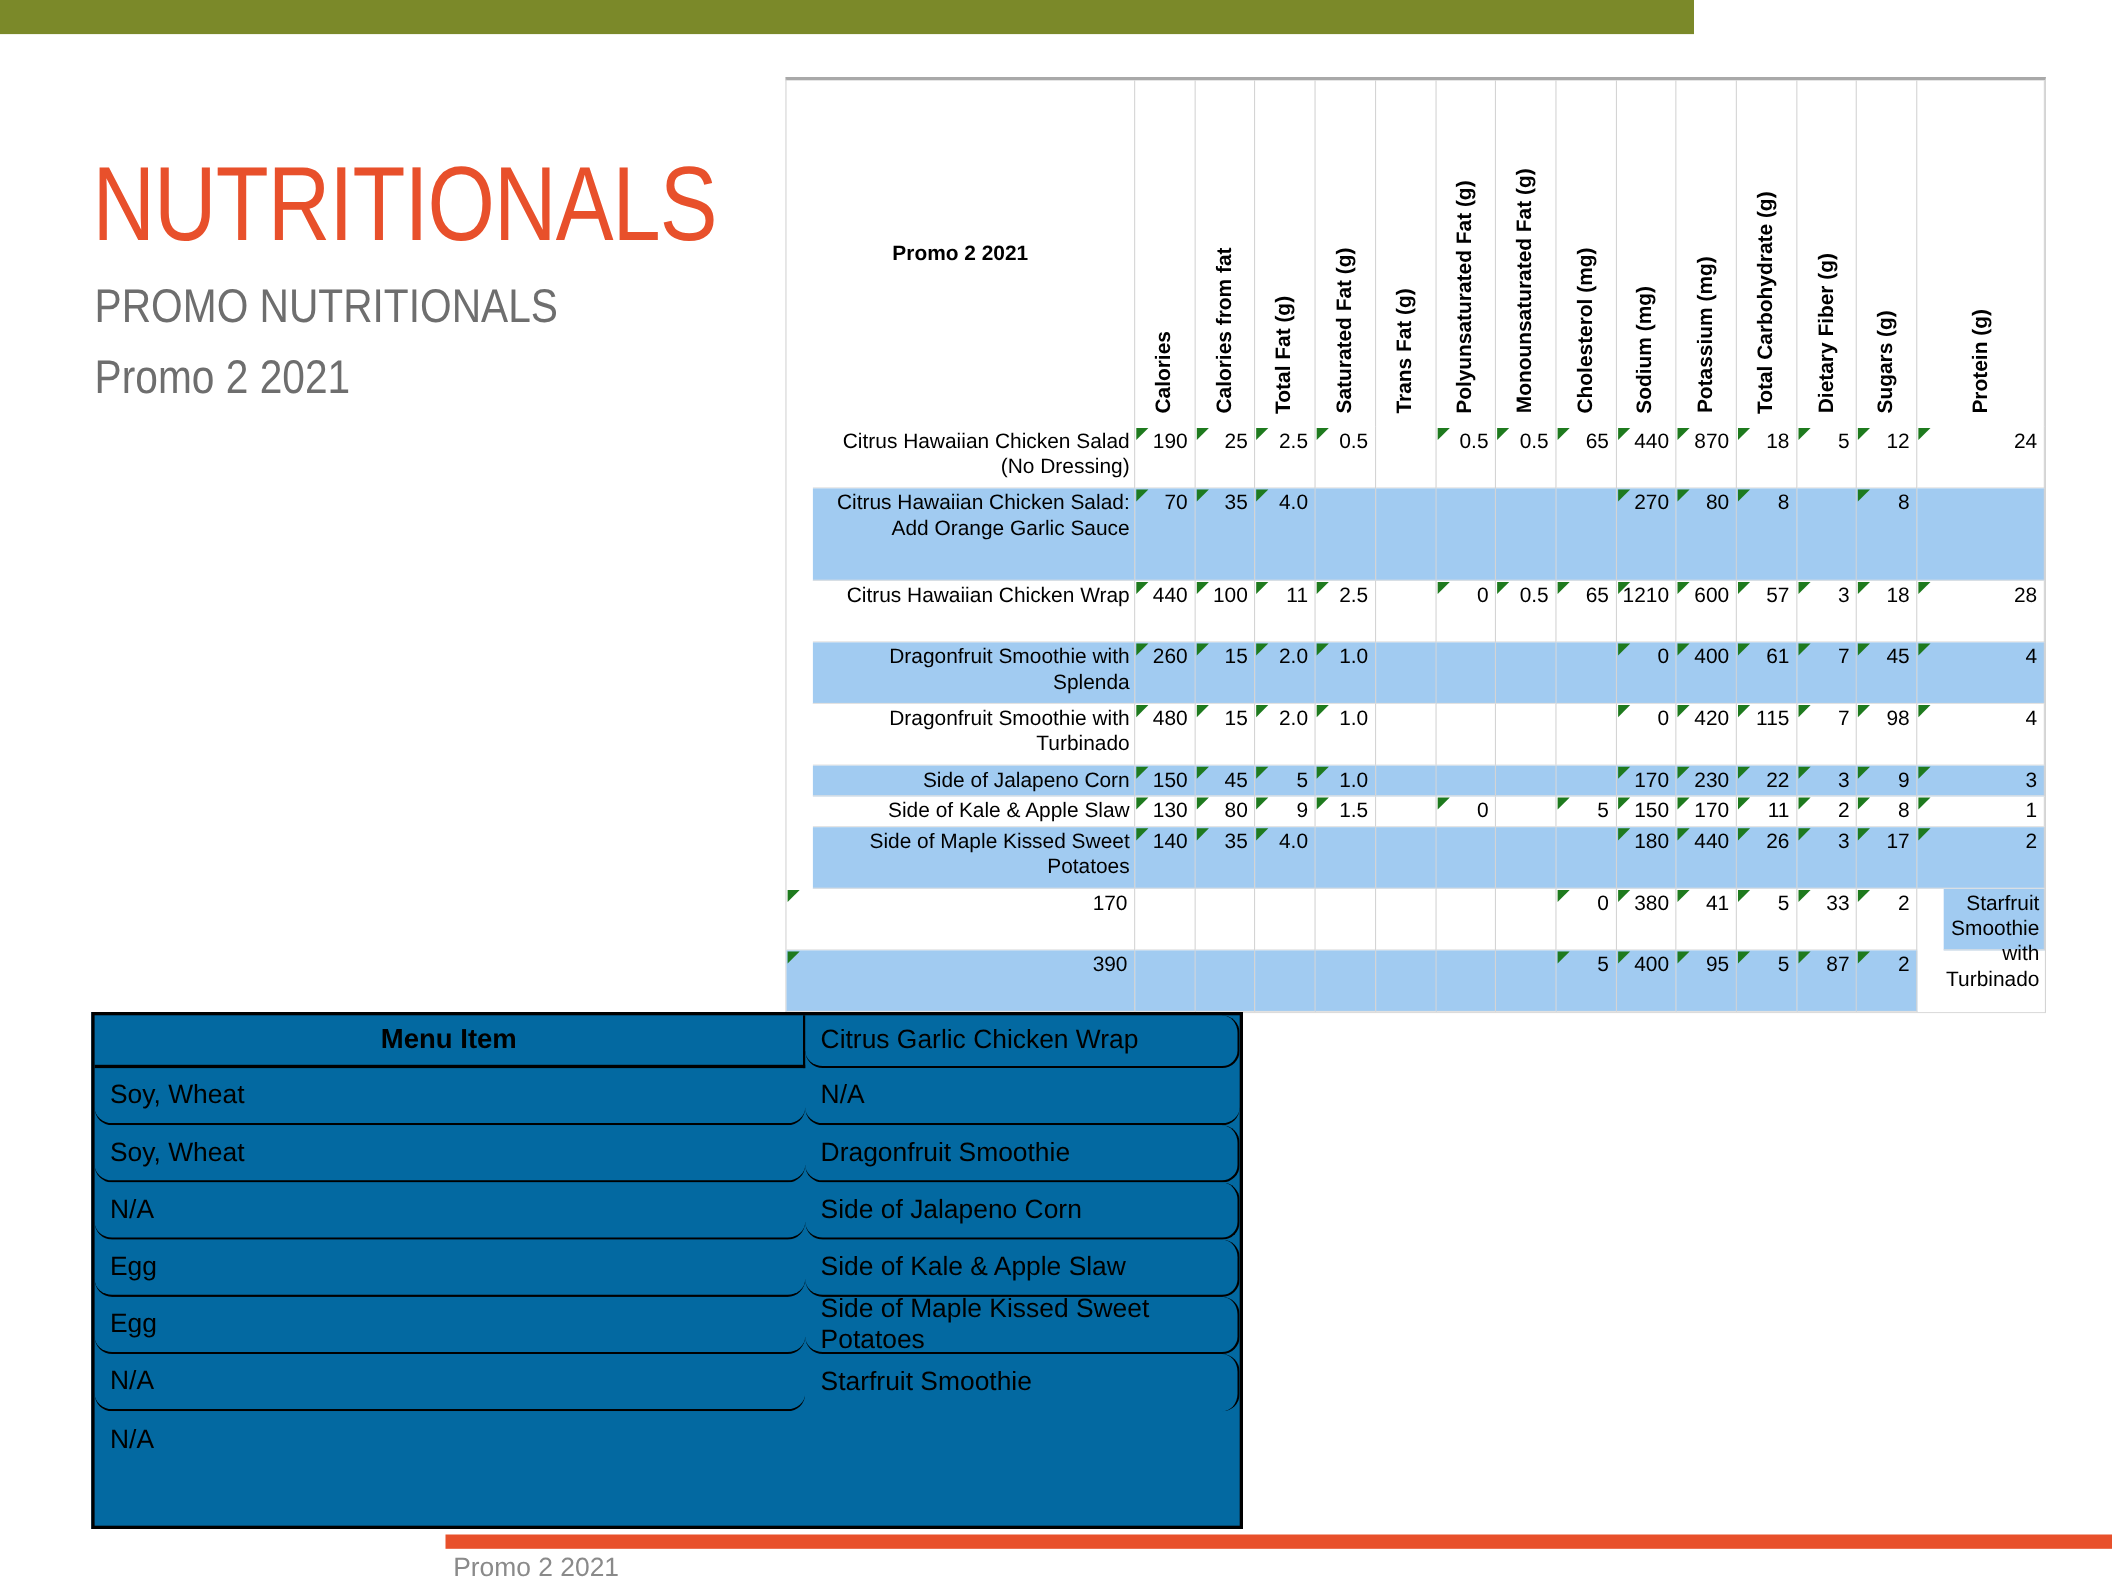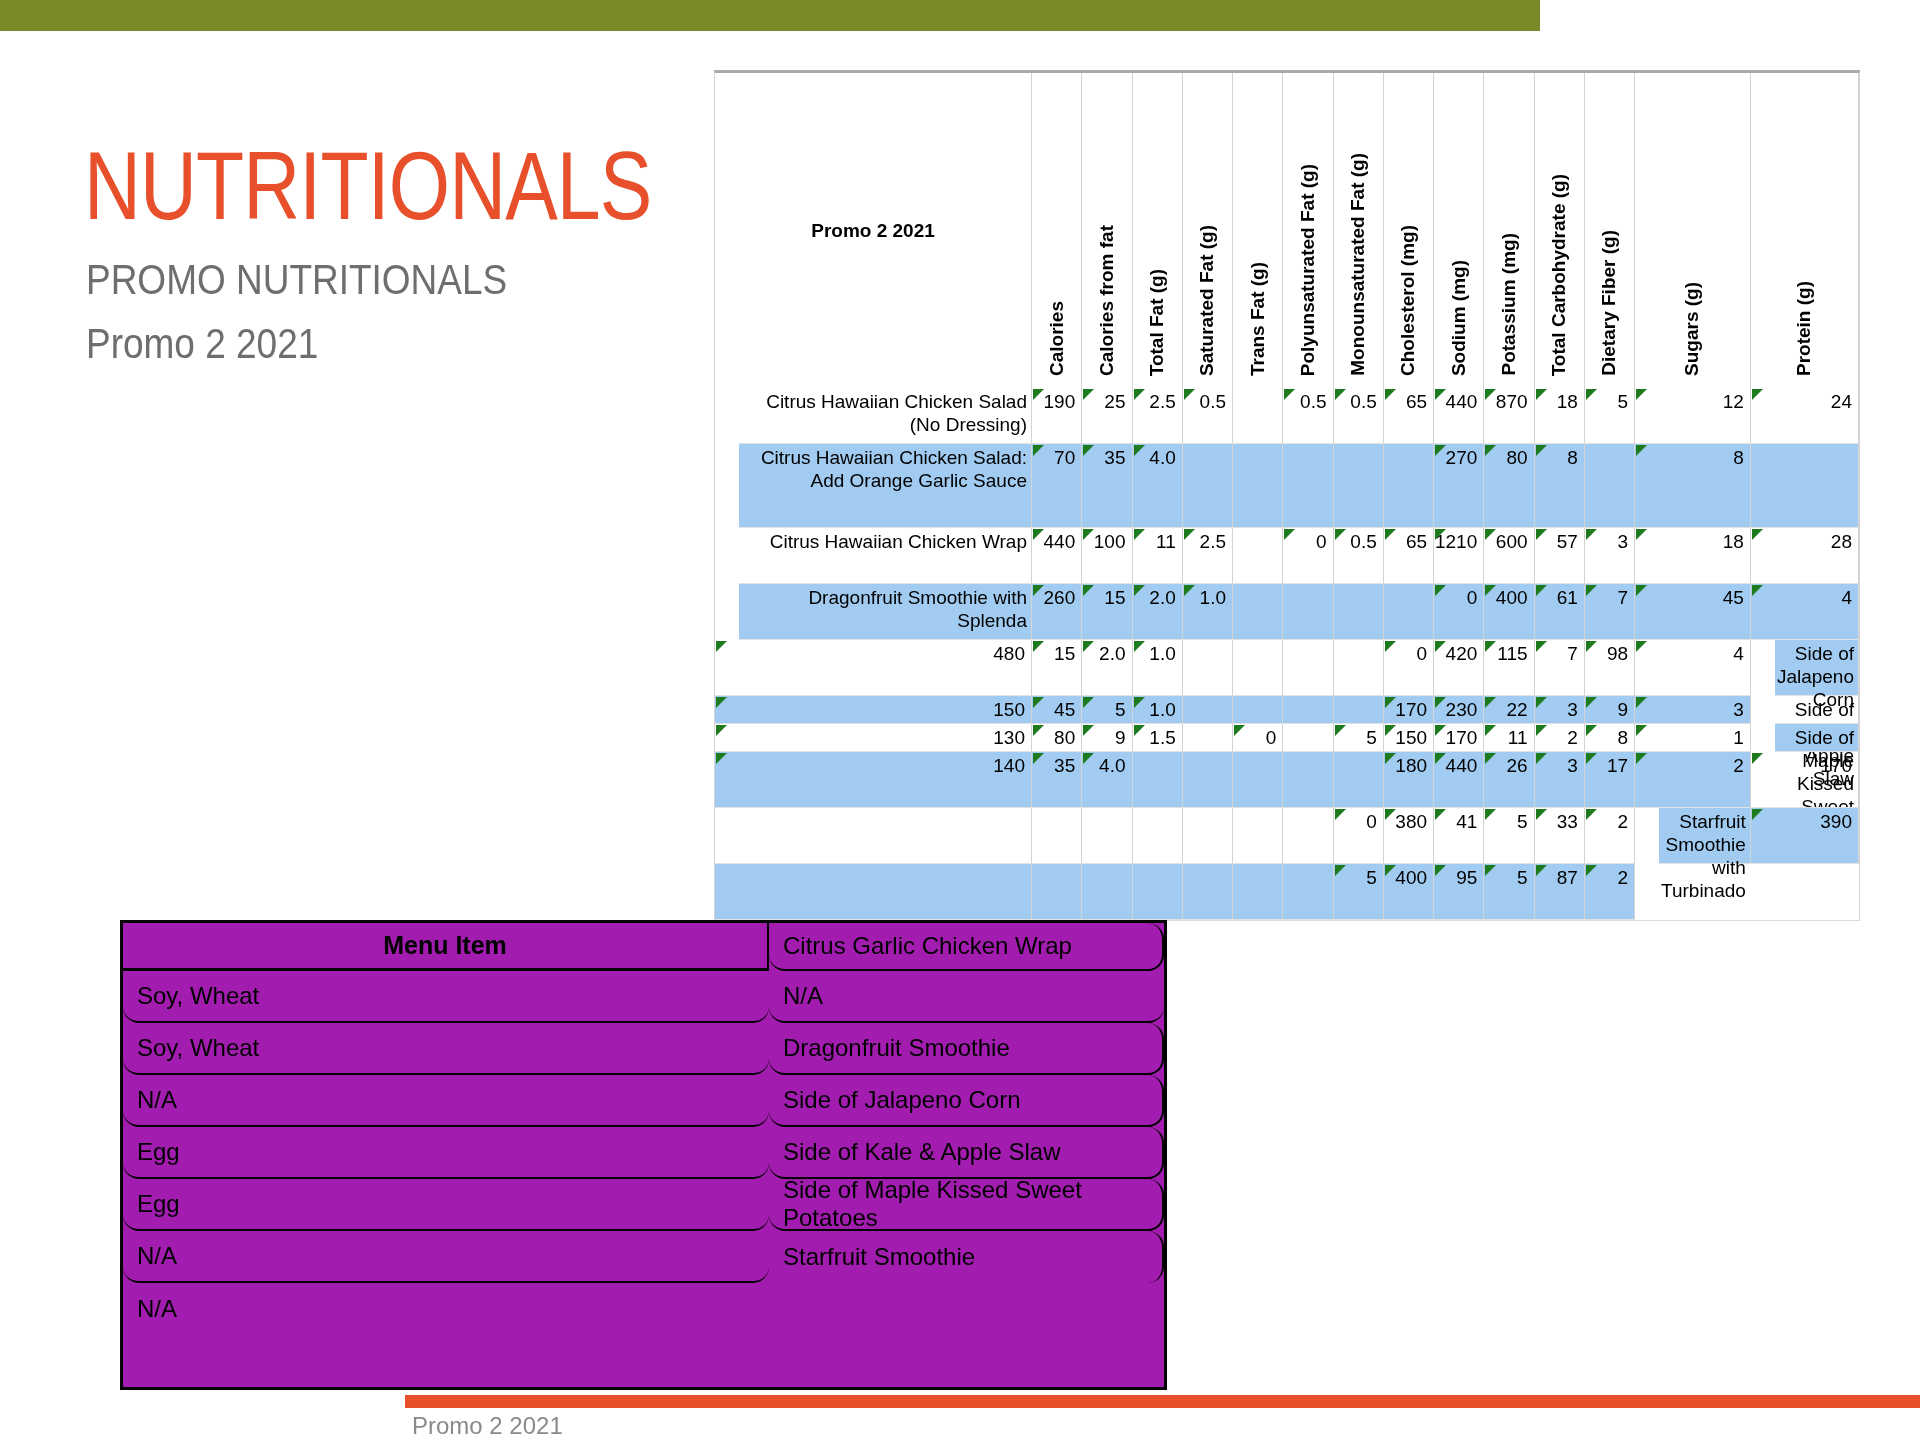--- a/index.html
+++ b/index.html
@@ -36,21 +36,21 @@
   .dcell{position:relative;text-align:right;padding:2px 6px 0 0;line-height:23px;
          border-right:1px solid #D4D4D4;border-bottom:1px solid #E2E2E2;}
   .shaded{background:#A1CBF1;}
   .flag{position:absolute;top:1px;left:1px;width:0;height:0;
         border-top:11px solid #1E7A1E;border-right:11px solid transparent;}
 
   
   .atable{position:absolute;left:83px;top:920px;width:1041px;
           display:grid;grid-template-columns:646px 1fr;
           grid-template-rows:48px repeat(8,52px);
-          border:3px solid #000;background:#a21caf;margin-left:37px;}
+          border:3px solid #000;background:#0369a1;}
   .ahead{display:flex;align-items:center;justify-content:center;font-weight:bold;
          font-size:25px;border-bottom:3px solid #000;}
   .ahead.c1, .acell.c1{border-right:2px solid #000;}
   .acell{display:flex;align-items:center;font-size:24px;padding-left:14px;
          border-bottom:2px solid #000;border-radius:16px;}
   .acell.last{border-bottom:none;}
 
   .footer-label{position:absolute;left:412px;top:1412px;font-size:24px;color:#8A8A8A;}
 </style>
 </head>
@@ -161,20 +161,21 @@
       <div class="dcell shaded"></div>
       <div class="dcell shaded"></div>
       <div class="dcell shaded"></div>
       <div class="dcell shaded"></div>
       <div class="dcell shaded"><span class="flag"></span><span>0</span></div>
       <div class="dcell shaded"><span class="flag"></span><span>400</span></div>
       <div class="dcell shaded"><span class="flag"></span><span>61</span></div>
       <div class="dcell shaded"><span class="flag"></span><span>7</span></div>
       <div class="dcell shaded"><span class="flag"></span><span>45</span></div>
       <div class="dcell shaded"><span class="flag"></span><span>4</span></div>
+      <div class="icell">Dragonfruit Smoothie with Turbinado</div>
       <div class="dcell"><span class="flag"></span><span>480</span></div>
       <div class="dcell"><span class="flag"></span><span>15</span></div>
       <div class="dcell"><span class="flag"></span><span>2.0</span></div>
       <div class="dcell"><span class="flag"></span><span>1.0</span></div>
       <div class="dcell"></div>
       <div class="dcell"></div>
       <div class="dcell"></div>
       <div class="dcell"></div>
       <div class="dcell"><span class="flag"></span><span>0</span></div>
       <div class="dcell"><span class="flag"></span><span>420</span></div>

